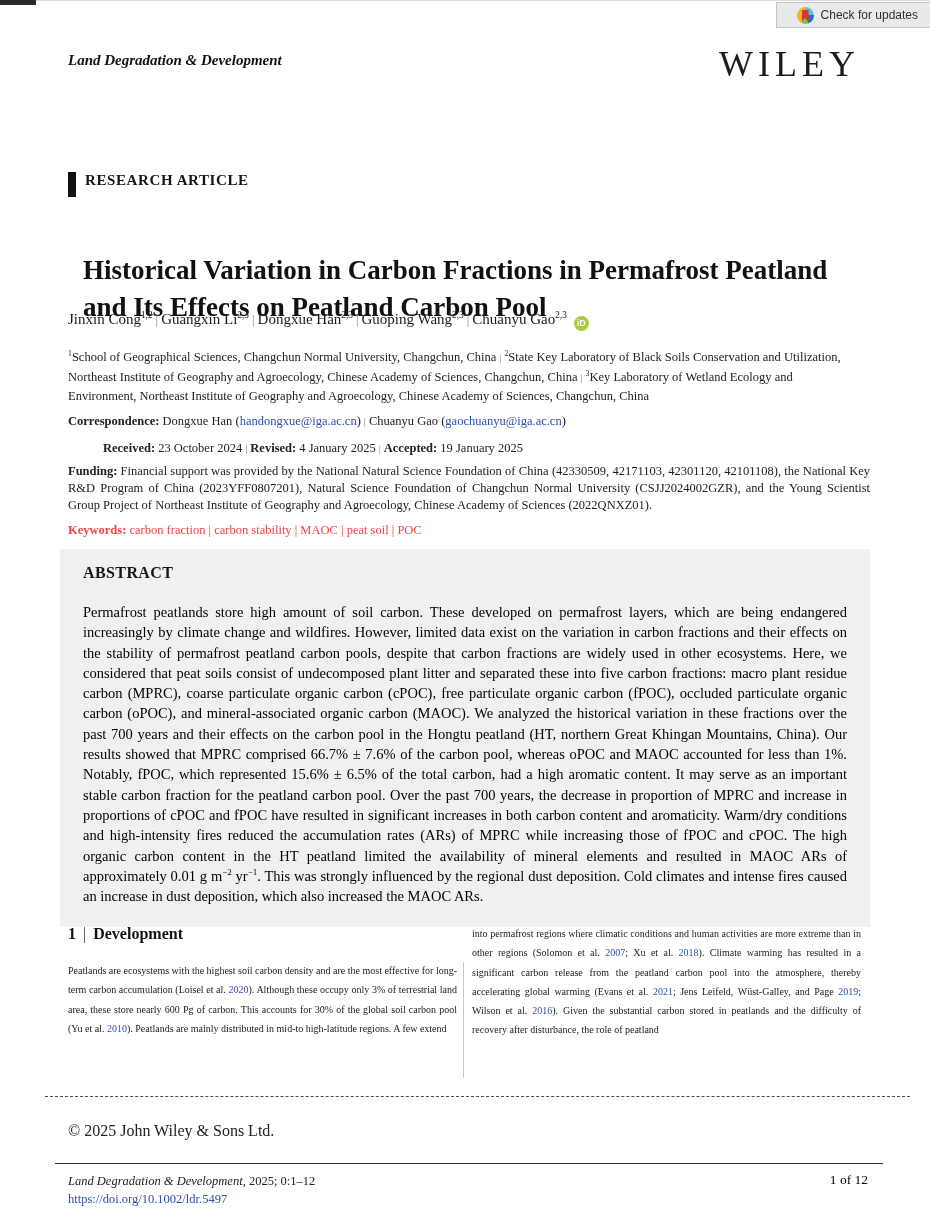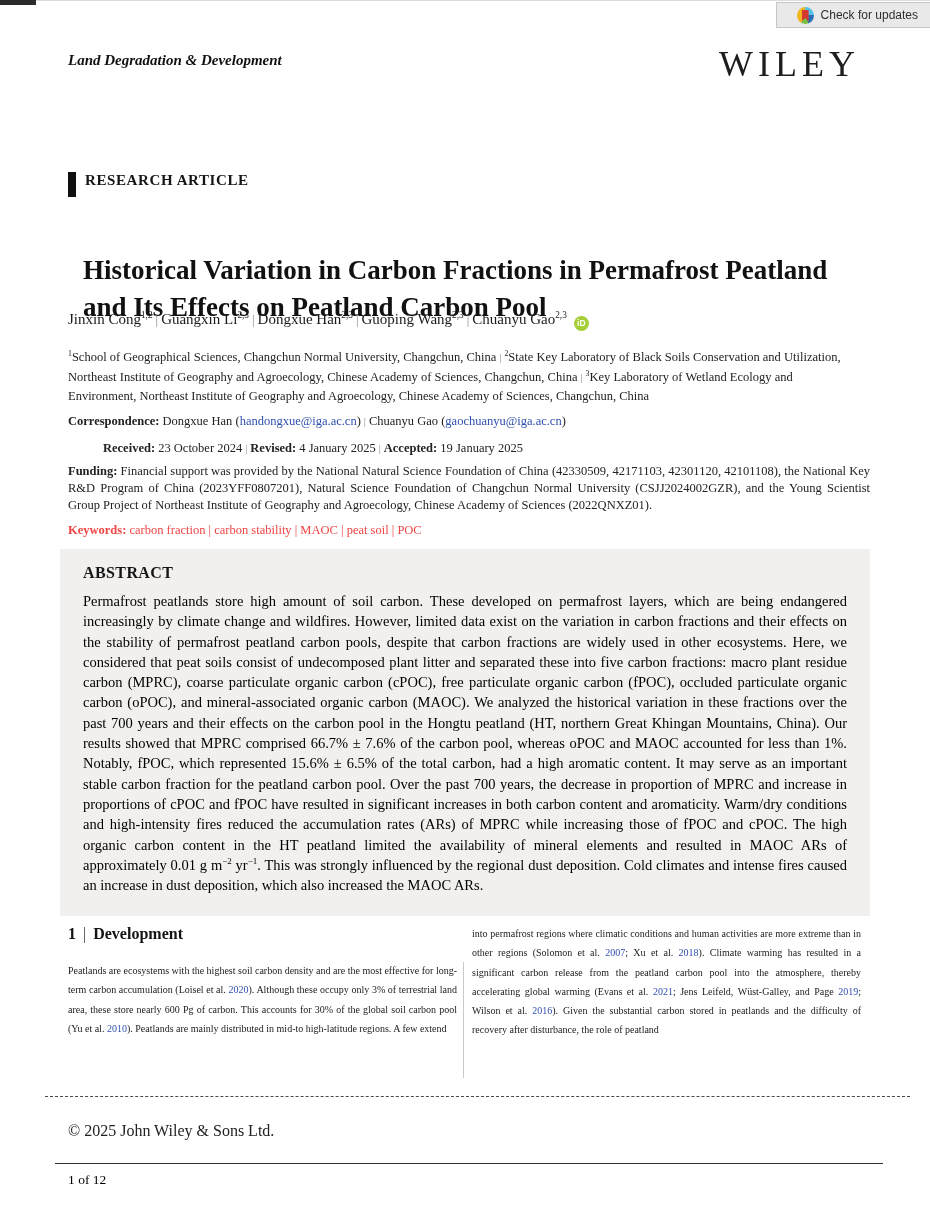--- a/index.html
+++ b/index.html
@@ -56,21 +56,21 @@
   .correspondence{position:absolute;top:414px;left:68px;width:796px;font-size:12.5px;color:#222;}
   .dates{position:absolute;top:441px;left:68px;width:796px;font-size:12.5px;color:#222;margin-left:35px;}
   .funding{position:absolute;top:463px;left:68px;width:802px;font-size:12.5px;line-height:16.8px;color:#222;text-align:justify;}
   .keywords{position:absolute;top:523px;left:68px;width:796px;font-size:12.5px;color:#ef4444;}
 
   
   .abstract-box{
     position:absolute;top:549px;left:60px;width:810px;box-sizing:border-box;
     background:var(--abstract-bg,#f1f0ee);padding:15px 23px 21px 23px;
   }
-  .abstract-heading{font-size:16px;font-weight:bold;letter-spacing:0.4px;color:#161616;margin-bottom:9px;}
+  .abstract-heading{font-size:16px;font-weight:bold;letter-spacing:0.4px;color:#161616;margin-bottom:20px;}
   .abstract-text{font-size:14.5px;line-height:20.3px;text-align:justify;color:#000000;}
 
   
   .intro-heading{position:absolute;top:925px;left:68px;font-size:16px;font-weight:bold;color:#141414;}
   .col{font-size:10px;line-height:19.3px;text-align:justify;color:#1a1a1a;}
   .col-left{position:absolute;top:961px;left:68px;width:389px;}
   .col-right{position:absolute;top:924px;left:472px;width:389px;}
   .vrule{position:absolute;top:962px;left:463px;width:1px;height:116px;background:#c9c9c9;}
 
   
@@ -125,14 +125,18 @@
 <div class="col col-right"><span>into permafrost regions where climatic conditions and human activities are more extreme than in other regions (Solomon et al. </span><span class="seg-link">2007</span><span>; Xu et al. </span><span class="seg-link">2018</span><span>). Climate warming has resulted in a significant carbon release from the peatland carbon pool into the atmosphere, thereby accelerating global warming (Evans et al. </span><span class="seg-link">2021</span><span>; Jens Leifeld, Wüst-Galley, and Page </span><span class="seg-link">2019</span><span>; Wilson et al. </span><span class="seg-link">2016</span><span>). Given the substantial carbon stored in peatlands and the difficulty of recovery after disturbance, the role of peatland</span></div>
 <div class="vrule"></div>
 
 <div class="dotted-sep"></div>
 
 <div class="copyright">© 2025 John Wiley &amp; Sons Ltd.</div>
 
 <div class="footer-rule"></div>
 
 <div class="footer-row">
+  <div class="footer-left">
+    <span><span class="seg-i">Land Degradation &amp; Development</span><span>, 2025; 0:1–12</span></span>
+    <span class="doi-link">https://doi.org/10.1002/ldr.5497</span>
+  </div>
   <div class="page-indicator">1 of 12</div>
 </div>
 
 </body></html>

